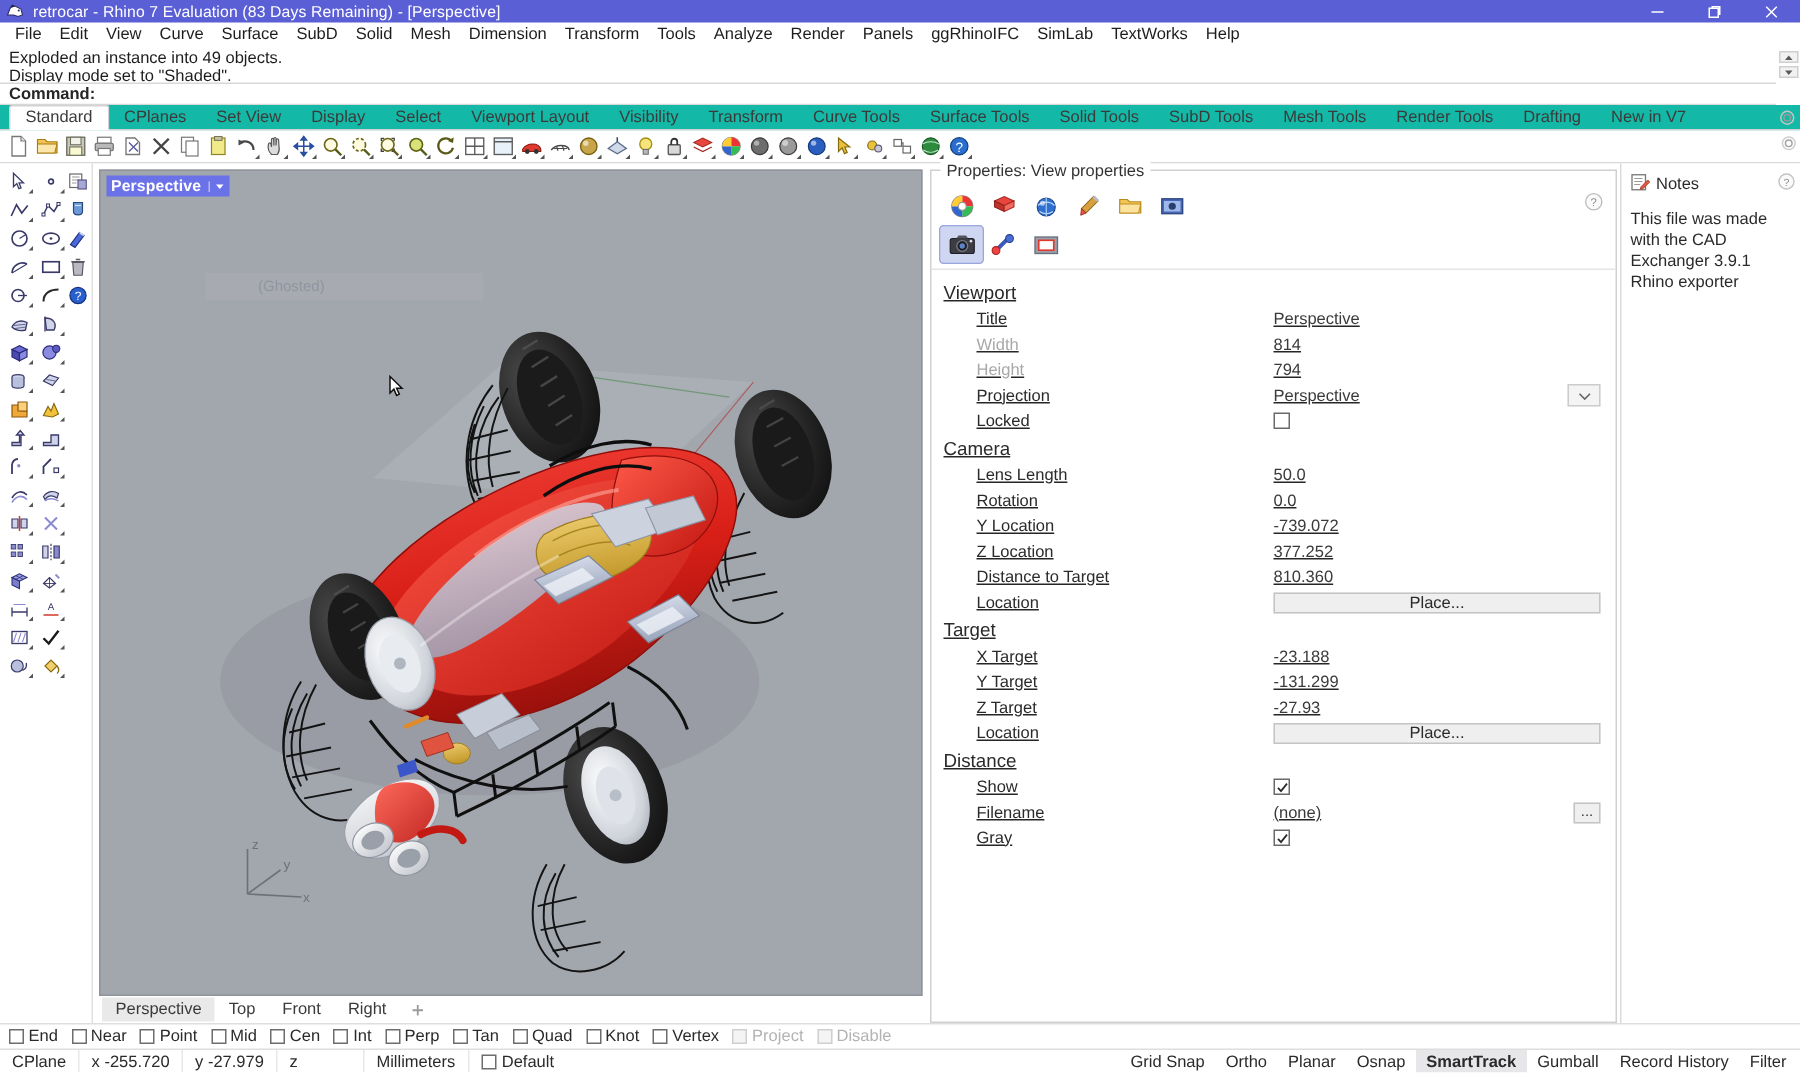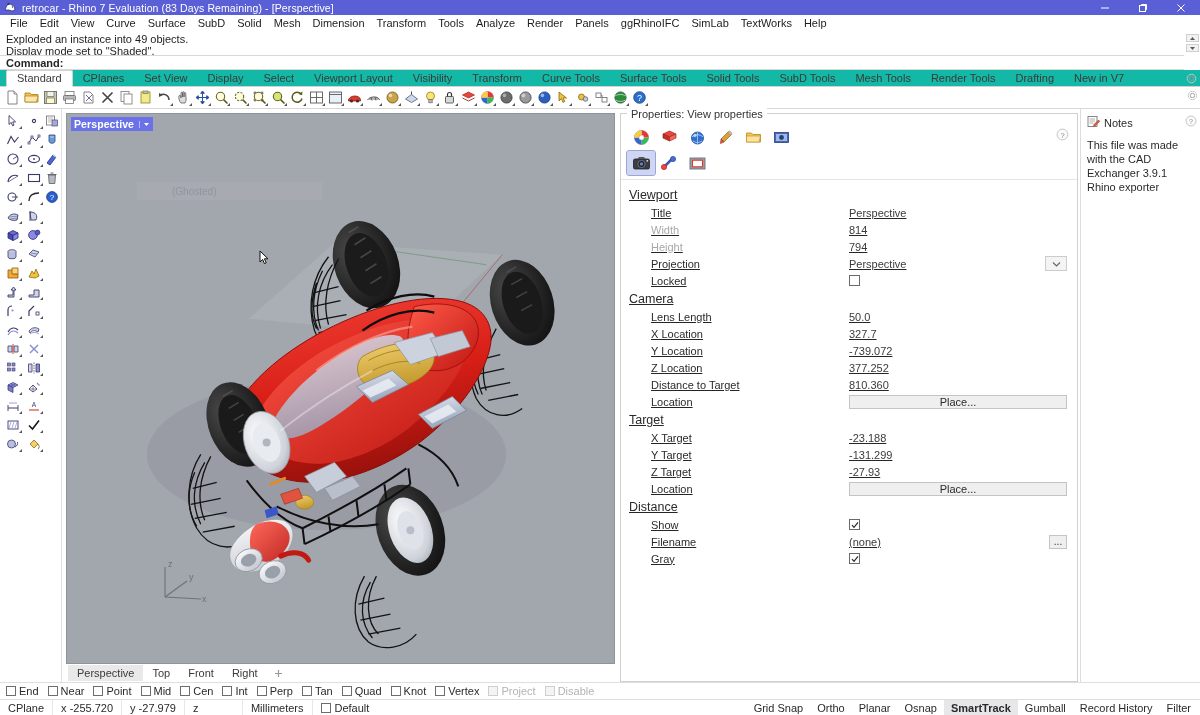--- a/index.html
+++ b/index.html
@@ -1117,22 +1117,22 @@
           <div class="pr-row">
             <div class="pr-k">Locked</div>
             <div class="pr-chk"></div>
           </div>
           <div class="pr-group">Camera</div>
           <div class="pr-row">
             <div class="pr-k">Lens Length</div>
             <div class="pr-v">50.0</div>
           </div>
           <div class="pr-row">
-            <div class="pr-k">X Location</div>
-            <div class="pr-v">327.7</div>
+            <div class="pr-k">Rotation</div>
+            <div class="pr-v">0.0</div>
           </div>
           <div class="pr-row">
             <div class="pr-k">Y Location</div>
             <div class="pr-v">-739.072</div>
           </div>
           <div class="pr-row">
             <div class="pr-k">Z Location</div>
             <div class="pr-v">377.252</div>
           </div>
           <div class="pr-row">

